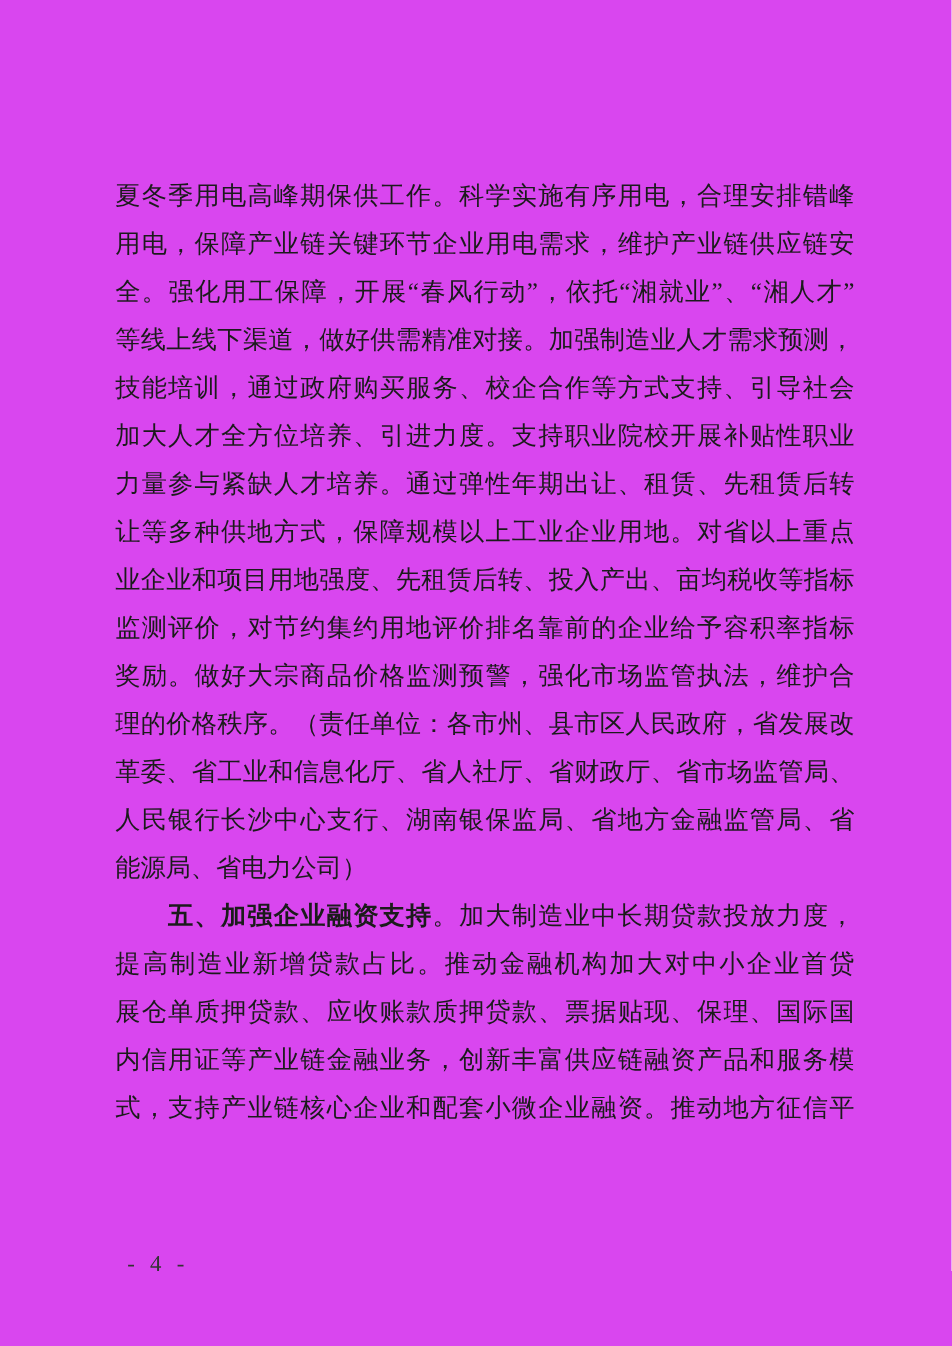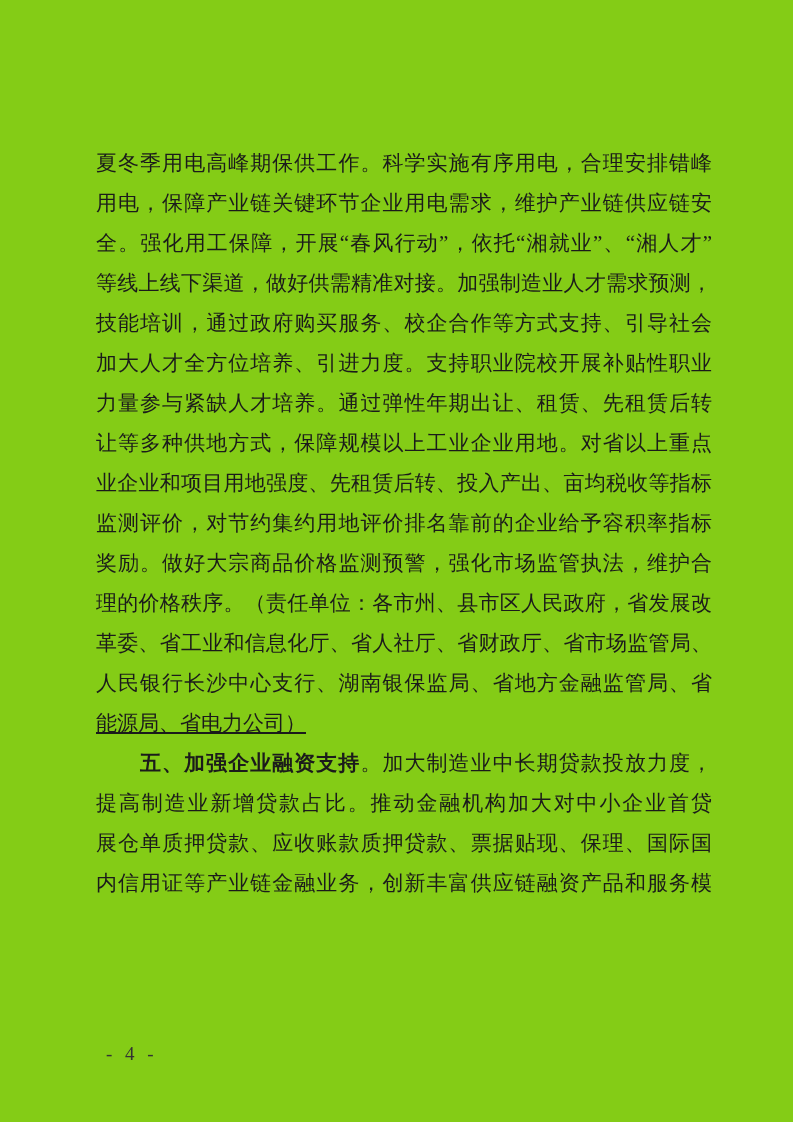--- a/index.html
+++ b/index.html
@@ -1,19 +1,19 @@
 <!DOCTYPE html>
 <html lang="zh"><head>
 <meta charset="utf-8">
 <style>
   html,body{margin:0;padding:0;background:#ffffff;}
   .page{
     position:relative;
     width:793px;height:1122px;
-    background:#84cc16;
+    background:#d946ef;
     overflow:hidden;
     font-family:"Liberation Serif","DejaVu Serif",serif;
     color:#1b1b1b;
   }
   .textblock{
     position:absolute;
     left:96px;top:143px;width:616px;
   }
   .line{
     height:40px;
@@ -21,21 +21,20 @@
     font-size:21px;
     text-align:justify;
     text-align-last:justify;
     text-justify:inter-character;
     overflow:hidden;
     white-space:nowrap;
   }
   .line.no-justify{
     text-align:right;
     text-align-last:left;
-    text-decoration:underline;
   }
   .line.indent2{
     text-indent:44px;
   }
   .heading{
     font-family:Liberation Sans, sans-serif;
     font-weight:700;
   }
   .page-number{
     position:absolute;
@@ -68,17 +67,18 @@
     <div class="line">人民银行长沙中心支行、湖南银保监局、省地方金融监管局、省</div>
     <div class="line no-justify">能源局、省电力公司）</div>
 
     <div class="line indent2">
       <span class="heading">五、加强企业融资支持</span><span>。加大制造业中长期贷款投放力度，</span>
     </div>
 
     <div class="line">提高制造业新增贷款占比。推动金融机构加大对中小企业首贷</div>
     <div class="line">展仓单质押贷款、应收账款质押贷款、票据贴现、保理、国际国</div>
     <div class="line">内信用证等产业链金融业务，创新丰富供应链融资产品和服务模</div>
+    <div class="line">式，支持产业链核心企业和配套小微企业融资。推动地方征信平</div>
 
   </div>
 
   <div class="page-number">- 4 -</div>
 </div>
 
 </body></html>

